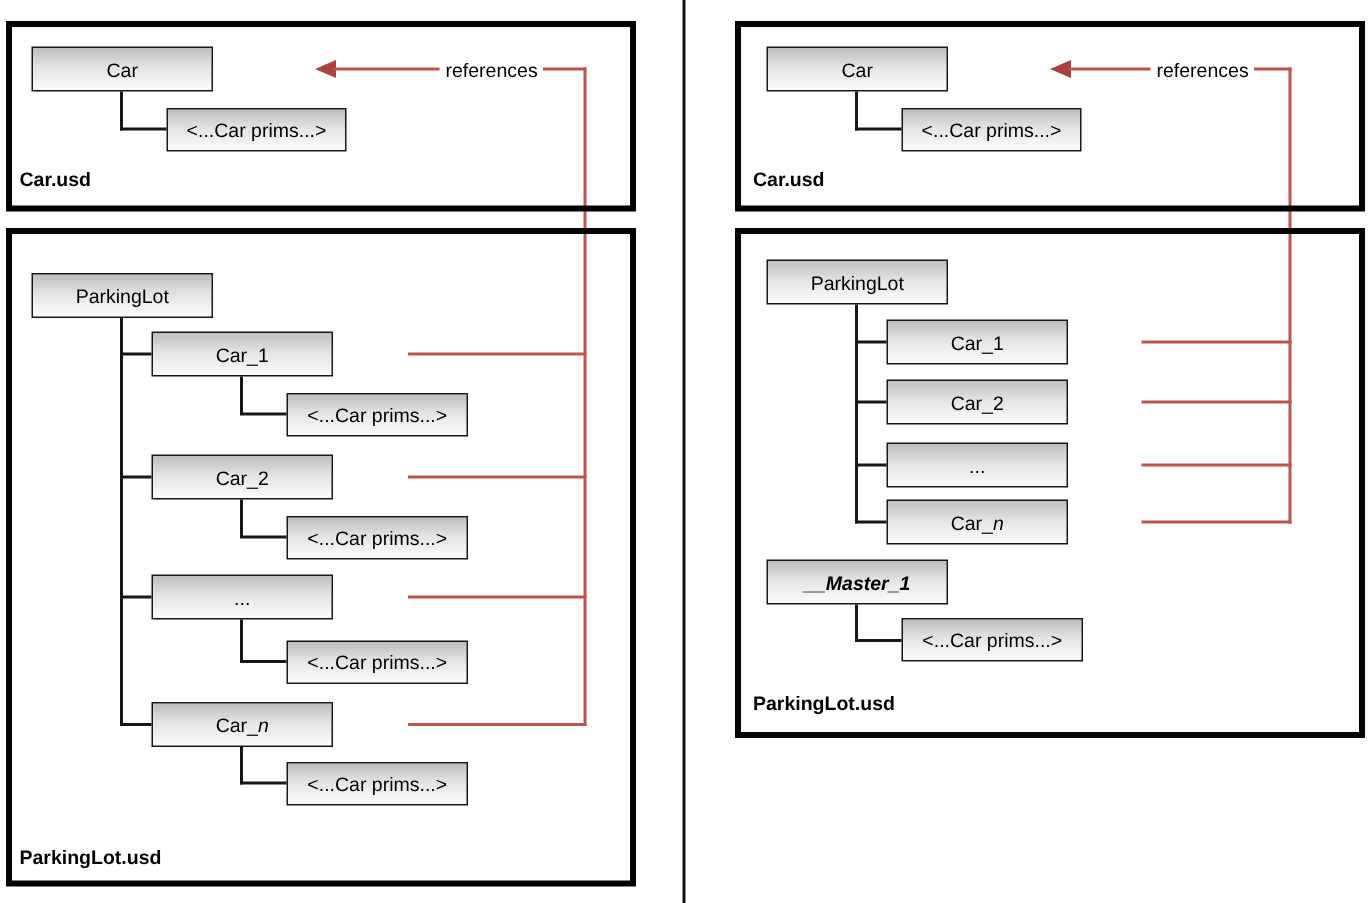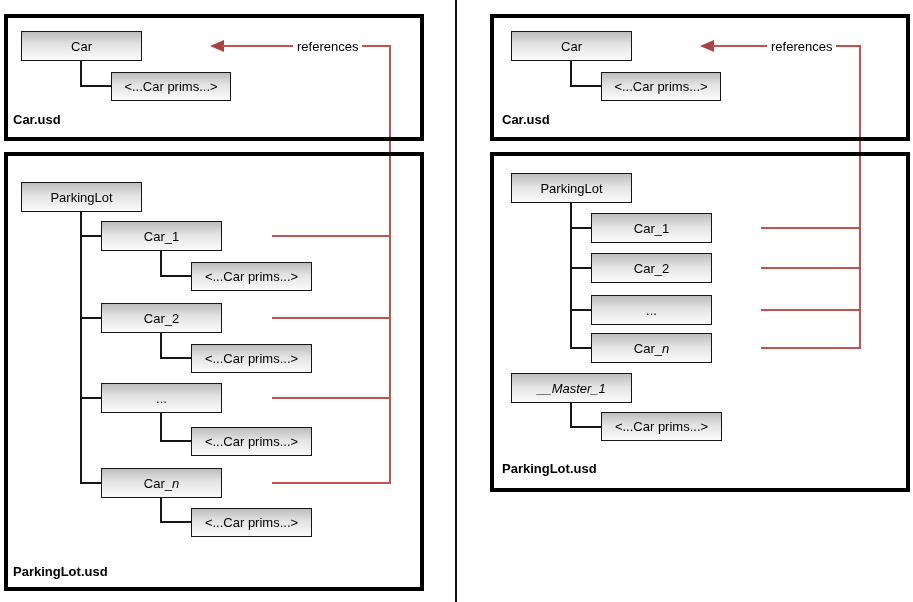--- a/index.html
+++ b/index.html
@@ -27,21 +27,21 @@
     box-sizing: border-box;
     display: flex;
     align-items: center;
     justify-content: center;
     font-size: 13px;
     color: #000000;
     z-index: 3;
     white-space: nowrap;
   }
   .node .it { font-style: italic; }
-  .node.master { font-weight: normal; font-style: italic; }
+  .node.master { font-weight: bold; font-style: italic; }
   
   .ln {
     position: absolute;
     background: #161616;
     z-index: 1;
   }
   
   .ref {
     position: absolute;
     z-index: 1;

